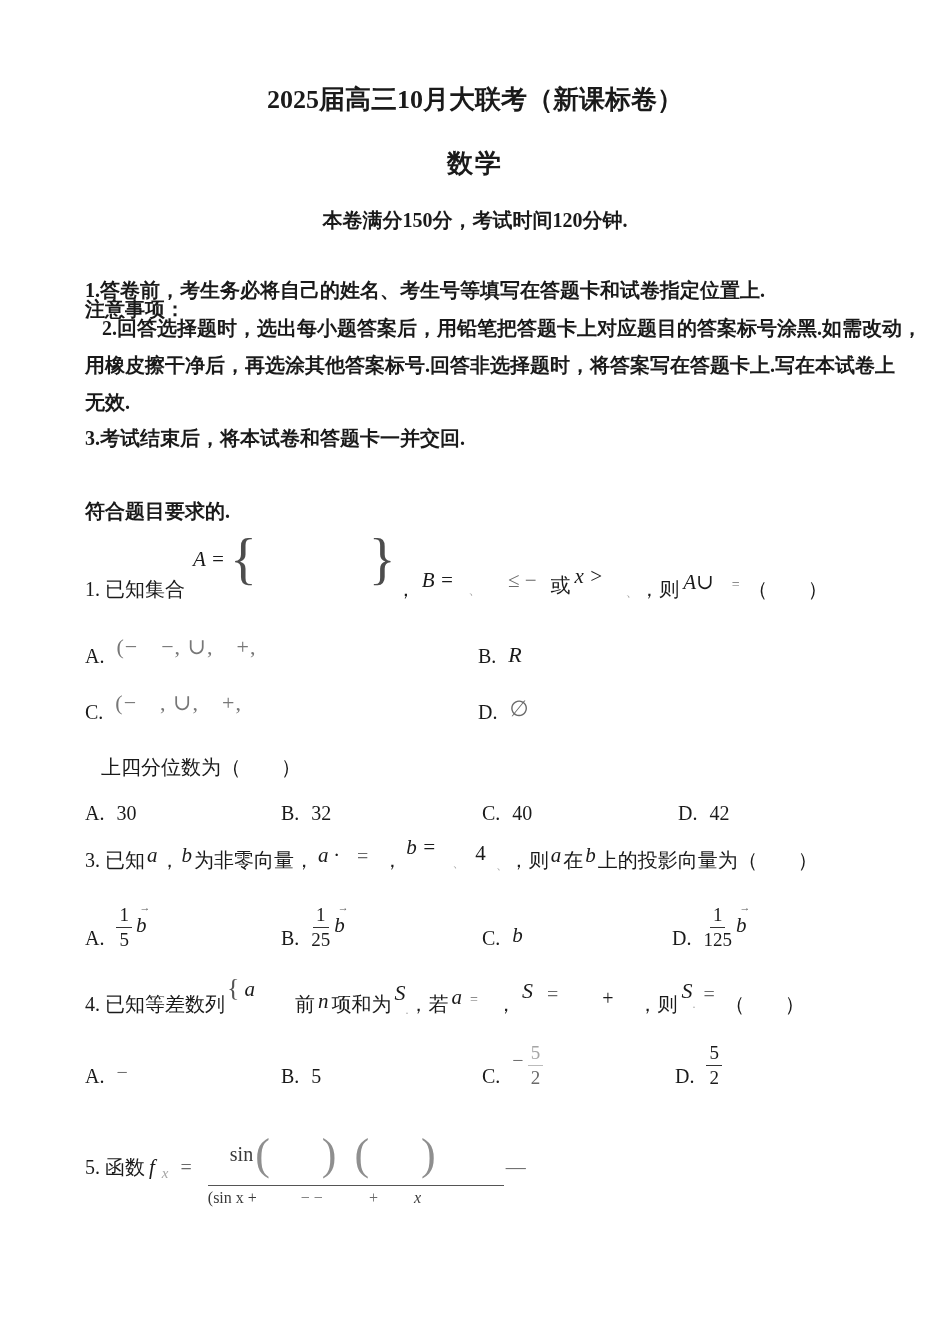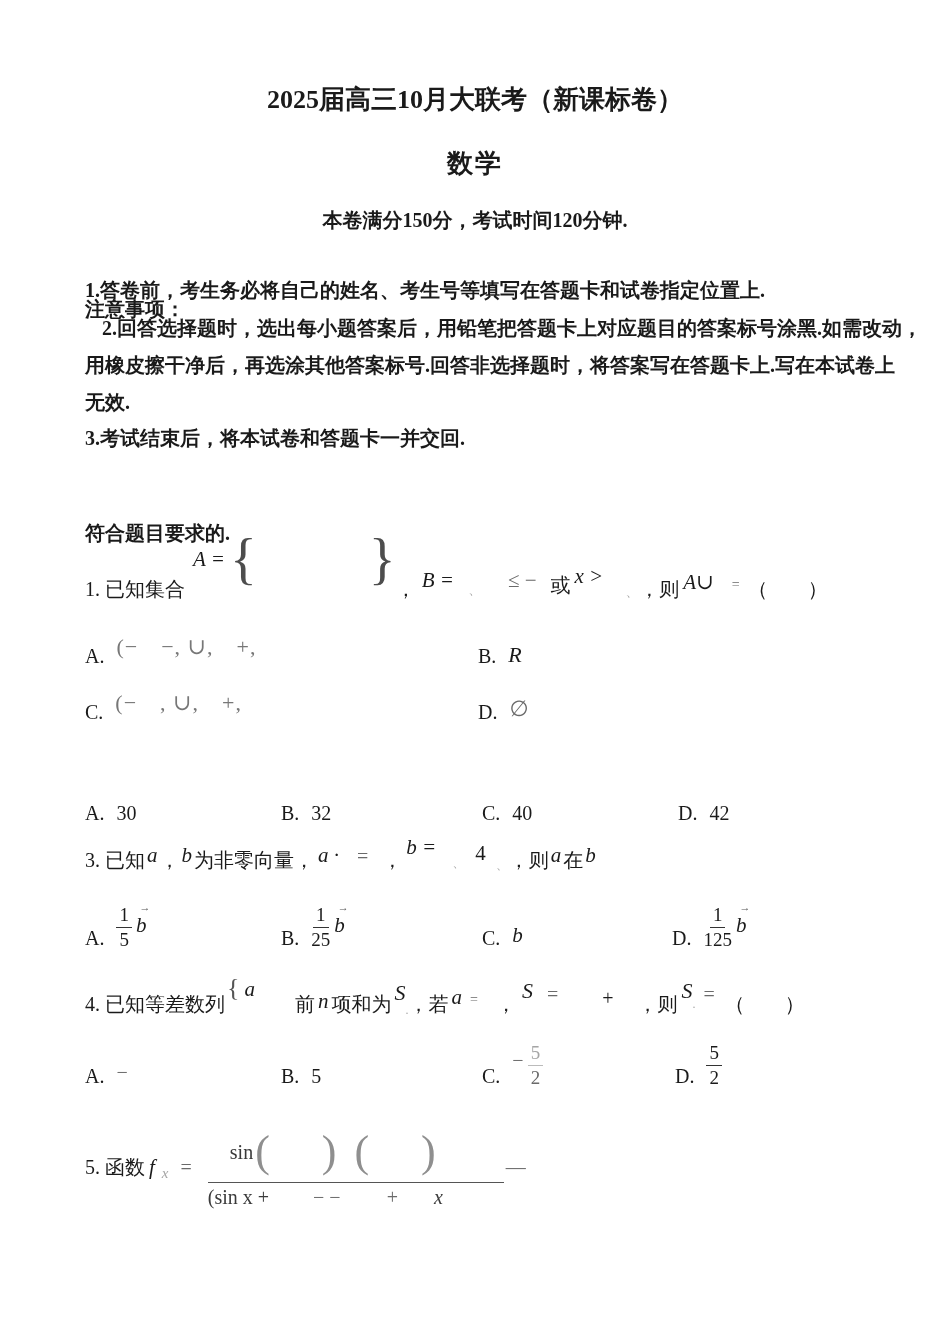--- a/index.html
+++ b/index.html
@@ -22,41 +22,41 @@
   .setexpr{font-size:22px;color:#777;letter-spacing:1px;}
   .optletter{margin-right:12px;font-size:20px;}
   .sfrac{display:inline-flex;flex-direction:column;align-items:center;line-height:1.12;font-size:19px;}
   .fn{padding:0 3px 1px;border-bottom:1.4px solid #333;}
   .fd{padding-top:1px;}
   .fn.faintbar{border-bottom-color:#bbb;}
   .bvec{position:relative;display:inline-block;font-style:italic;font-size:21px;margin-left:4px;transform:translateY(-12px);}
   .varr{position:absolute;top:-12px;right:-4px;font-size:11px;color:#555;font-style:normal;}
   .bigfrac{display:inline-flex;flex-direction:column;margin:0 2px;}
   .bigfrac .num{display:flex;align-items:center;height:54px;padding:0 66px 3px 22px;border-bottom:1.3px solid #555;}
-  .bigfrac .den{display:flex;align-items:flex-end;padding-top:3px;font-size:20px;color:#3a3a3a;}
+  .bigfrac .den{display:flex;align-items:flex-end;padding-top:3px;font-size:16px;color:#3a3a3a;}
   .tallp{font-size:44px;color:#8f8f8f;line-height:1;margin:0 2px;}
   .r{display:inline-block;} 
 </style>
 </head>
 <body>
 
 <div class="page">
 
   <div class="abs ctr b" style="top:82px;font-size:26px;">2025届高三10月大联考（新课标卷）</div>
   <div class="abs ctr b" style="top:146px;font-size:26px;letter-spacing:2px;">数学</div>
   <div class="abs ctr b" style="top:207px;font-size:20px;">本卷满分150分，考试时间120分钟.</div>
 
   <div class="abs b fs20" style="left:85px;top:248px;margin-top:48px;">注意事项：</div>
   <div class="abs b fs20" style="left:85px;top:277px;">1.答卷前，考生务必将自己的姓名、考生号等填写在答题卡和试卷指定位置上.</div>
   <div class="abs b fs20" style="left:102px;top:315px;">2.回答选择题时，选出每小题答案后，用铅笔把答题卡上对应题目的答案标号涂黑.如需改动，</div>
   <div class="abs b fs20" style="left:85px;top:352px;">用橡皮擦干净后，再选涂其他答案标号.回答非选择题时，将答案写在答题卡上.写在本试卷上</div>
   <div class="abs b fs20" style="left:85px;top:389px;">无效.</div>
   <div class="abs b fs20" style="left:85px;top:425px;">3.考试结束后，将本试卷和答题卡一并交回.</div>
 
-  <div class="abs b fs20" style="left:85px;top:520px;text-align:center;">符合题目要求的.</div>
+  <div class="abs b fs20" style="left:85px;top:498px;text-align:center;">符合题目要求的.</div>
 
   <div class="row fs20" style="left:85px;top:531px;height:72px;">
     <span>1. 已知集合</span>
     <span class="grp" style="transform:translateY(-16px);margin-left:8px;">
       <span class="it fs21" style="margin-right:5px;">A =</span>
       <span class="bigbrace">{</span>
       <span class="sp" style="width:112px;"></span>
       <span class="bigbrace">}</span>
     </span>
     <span>，</span>
@@ -84,20 +84,21 @@
     <span class="optletter">C.</span>
     <span class="setexpr r" style="transform:translateY(-6px);">(−　, ∪,　+,</span>
   </div>
   <div class="row" style="left:478px;top:686px;height:38px;">
     <span class="optletter">D.</span>
     <span class="fs22 gray r" style="transform:translateY(-2px);">∅</span>
   </div>
 
   <div class="row fs20" style="left:85px;top:753px;height:28px;">
     <span class="sp" style="width:16px;"></span>
+    <span>上四分位数为（　　）</span>
   </div>
   <div class="row fs20" style="left:85px;top:797px;height:28px;">
     <span class="optletter">A.</span>
     <span>30</span>
   </div>
   <div class="row fs20" style="left:281px;top:797px;height:28px;">
     <span class="optletter">B.</span>
     <span>32</span>
   </div>
   <div class="row fs20" style="left:482px;top:797px;height:28px;">
@@ -119,20 +120,21 @@
     <span class="gray r" style="transform:translateY(-6px);margin-left:18px;">=</span>
     <span style="margin-left:14px;">，</span>
     <span class="it fs21 r" style="transform:translateY(-14px);margin-left:4px;">b =</span>
     <span class="lgray r" style="font-size:13px;transform:translateY(-2px);margin-left:16px;">、</span>
     <span class="fs21 r" style="transform:translateY(-8px);margin-left:10px;">4</span>
     <span class="lgray r" style="font-size:13px;margin-left:10px;">、</span>
     <span>，则</span>
     <span class="it fs21 r" style="transform:translateY(-6px);margin:0 2px;">a</span>
     <span>在</span>
     <span class="it fs21 r" style="transform:translateY(-6px);margin:0 2px;">b</span>
+    <span>上的投影向量为（　　）</span>
   </div>
 
   <div class="row" style="left:85px;top:888px;height:62px;">
     <span class="optletter">A.</span>
     <span class="sfrac">
       <span class="fn">1</span>
       <span class="fd">5</span>
     </span>
     <span class="bvec">
       <span class="varr">→</span>

